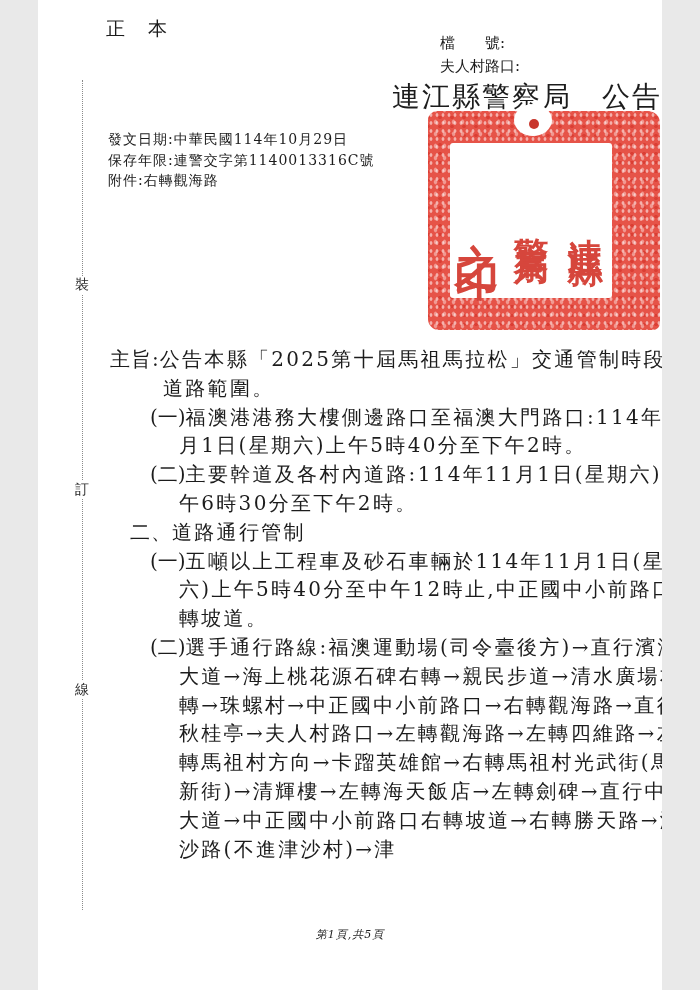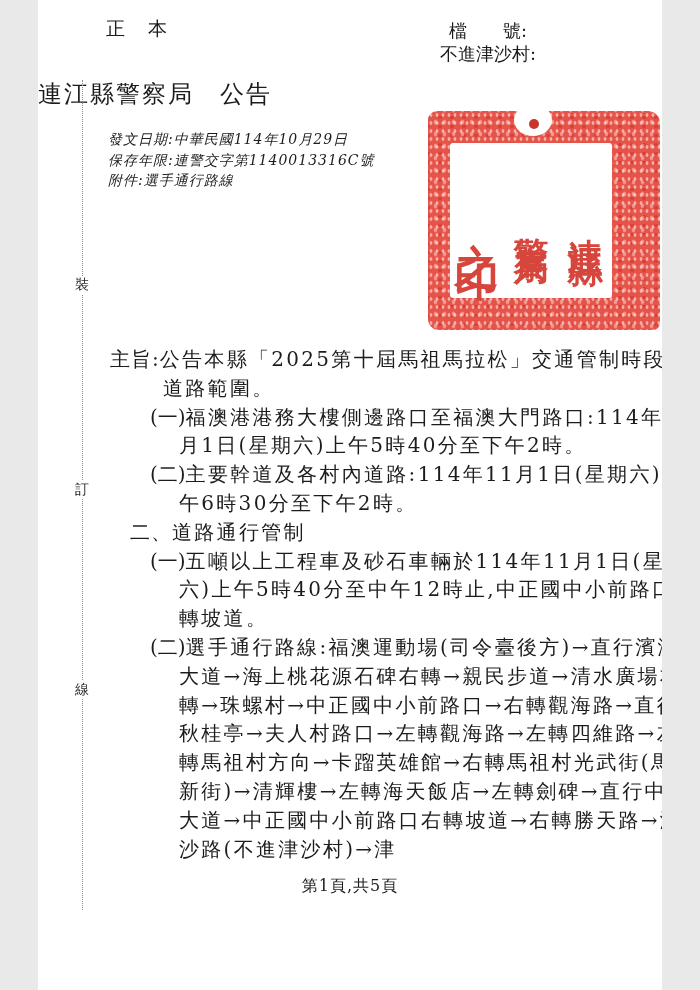--- a/index.html
+++ b/index.html
@@ -5,28 +5,28 @@
   * { margin:0; padding:0; box-sizing:border-box; }
   html,body { background:#e9e9e9; }
   body { font-family:"DejaVu Serif","Liberation Serif",serif; }
   .page {
     position:relative; width:624px; height:990px; margin:0 auto;
     background:#ffffff; color:#1c1c1c; overflow:hidden;
   }
 
   
   .copy-type { position:absolute; left:68px; top:16px; font-size:19px; letter-spacing:2px; }
-  .file-block { position:absolute; left:402px; top:19px; font-size:18px; line-height:23px;text-align:center; }
+  .file-block { position:absolute; left:402px; top:32px; font-size:15px; line-height:23px; }
 
   
-  .doc-title { position:absolute; left:0; right:0; top:78px; text-align:left;
-    font-size:24px; letter-spacing:2px; }
+  .doc-title { position:absolute; left:0; right:0; top:78px; text-align:right;
+    font-size:28px; letter-spacing:2px; }
 
   
-  .issue-block { position:absolute; left:70px; top:129px; font-size:14px; line-height:20.5px; letter-spacing:1px;font-style:italic; }
+  .issue-block { position:absolute; left:70px; top:129px; font-size:14px; line-height:20.5px; letter-spacing:1px; }
 
   
   .seal {
     position:absolute; left:390px; top:111px; width:232px; height:219px;
     background-color:#e65348;
     background-image:
       radial-gradient(rgba(255,255,255,.55) 1px, rgba(255,255,255,0) 1.8px),
       radial-gradient(rgba(255,238,236,.45) 1.2px, rgba(255,255,255,0) 2.2px),
       radial-gradient(rgba(210,45,36,.55) 1.4px, rgba(255,255,255,0) 2.4px);
     background-size:6px 8px, 9px 12px, 12px 9px;
@@ -55,41 +55,41 @@
   .doc-body { position:absolute; left:72px; top:345px; width:588px;
     font-size:20px; line-height:28.8px; letter-spacing:2.3px; }
   .para { padding-left:53px; text-indent:-53px; }
   .para .label { letter-spacing:1px; }
   .sec-head { margin-left:20px; }
   .sec-head .num { letter-spacing:1px; }
   .sub { margin-left:40px; padding-left:29px; text-indent:-29px; }
   .sub .num { letter-spacing:0; }
 
   
-  .footer { position:absolute; left:0; right:0; top:876px; text-align:center;
-    font-size:16px; letter-spacing:1px; }
+  .footer { position:absolute; left:0; right:0; top:927px; text-align:center;
+    font-size:11px; letter-spacing:1px;font-style:italic; }
 </style>
 </head>
 <body>
 
 <div class="page">
 
   <div class="copy-type">正　本</div>
 
   <div class="file-block">
     <div>檔　　號:</div>
-    <div>不進津沙村:</div>
+    <div>夫人村路口:</div>
   </div>
 
   <div class="doc-title">連江縣警察局　公告</div>
 
   <div class="issue-block">
     <div>發文日期:中華民國114年10月29日</div>
     <div>保存年限:連警交字第1140013316C號</div>
-    <div>附件:選手通行路線</div>
+    <div>附件:右轉觀海路</div>
   </div>
 
   <div class="seal">
     <div class="seal-notch"></div>
     <div class="seal-dot"></div>
     <div class="seal-inner">
       <div class="seal-col two">之印</div>
       <div class="seal-col">警察局</div>
       <div class="seal-col">連江縣</div>
     </div>

